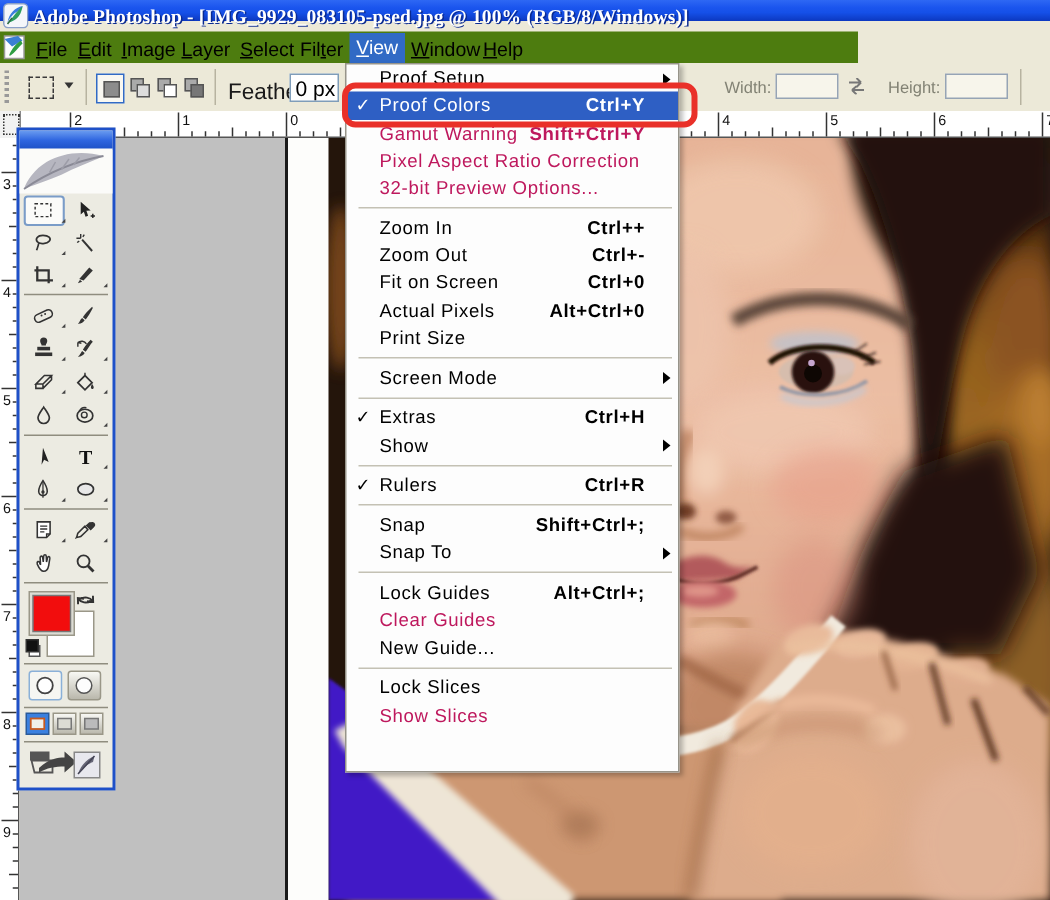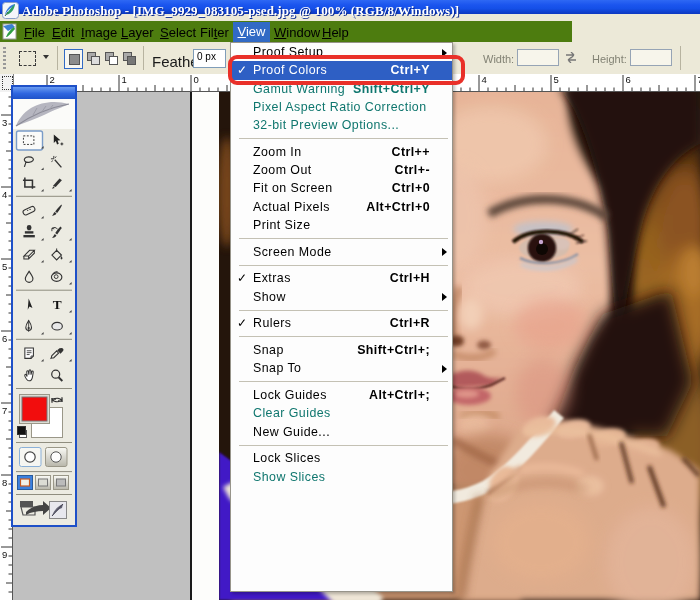--- a/index.html
+++ b/index.html
@@ -24,46 +24,46 @@
 .dashsq{left:2px;top:2px;width:15px;height:13px;border:1.5px dashed #3a3a3a;}
 .dda{left:26px;top:6px;width:0;height:0;border-left:3.5px solid transparent;border-right:3.5px solid transparent;border-top:4.5px solid #333;}
 .vsep{top:4px;width:1px;height:24px;background:#b7b3a0;}
 .modebtn{top:7px;width:17px;height:18px;background:#ece9d8;}
 .modebtn.sel{background:#f8f7f1;border:1px solid #316ac5;}
 .sq1{position:absolute;left:4px;top:4px;width:9px;height:9px;background:#8c8c8c;border:1px solid #555;}
 .sq2{position:absolute;left:3px;top:3px;width:7px;height:7px;border:1px solid #555;background:#aaa;}
 .sq3{position:absolute;left:7px;top:7px;width:7px;height:7px;border:1px solid #555;background:#ddd;}
 #feather-lab{left:152px;top:11px;font-size:15px;color:#1a1a1a;}
 #feather-box{left:193px;top:7px;width:28px;height:16px;background:#fff;border:1px solid #7f9db9;
-  font-size:10px;padding:1px 0 0 3px;}
+  font-size:14px;padding:1px 0 0 3px;}
 .optlab{top:11px;font-size:11px;color:#828274;}
 .optbox{top:7px;width:40px;height:15px;background:#f7f5eb;border:1px solid #96a4b5;}
 
 #corner{left:0;top:74px;width:13px;height:18px;background:#f2f2f2;border-right:1px solid #888;border-bottom:1px solid #888;}
 #corner .dot{left:2px;top:2px;width:9px;height:12px;border:1px dotted #333;}
 #hruler{left:13px;top:74px;width:687px;height:18px;}
 #vruler{left:0;top:92px;width:13px;height:508px;}
 
 #workspace{left:13px;top:92px;width:687px;height:508px;background:#c0c0c0;}
 #canvasborder{left:190px;top:92px;width:2px;height:508px;background:#1a1a1a;}
 
 #toolbox{left:11px;top:85px;width:66px;height:442px;background:#ecebe2;
   border:2px solid #1e50c8;box-sizing:border-box;}
 #tb-title{left:0;top:0;width:62px;height:13px;background:linear-gradient(180deg,#6a9cf0 0%,#2f66e0 50%,#1c4fc4 100%);}
 #tb-feather{left:0;top:12px;width:62px;height:30px;background:#fbfbf9;}
 
-#viewmenu{left:230px;top:42px;width:223px;height:550px;background:#fdfdfd;
+#viewmenu{left:230px;top:42px;width:223px;height:473px;background:#fdfdfd;
   border:1px solid #97948a;box-sizing:border-box;box-shadow:2px 2px 3px rgba(0,0,0,0.25);
   font-size:12.4px;letter-spacing:0.45px;color:#000;}
 .vm{position:relative;height:18.3px;line-height:18px;padding-left:22px;white-space:nowrap;}
 .vm .sc{position:absolute;right:22px;top:0;font-weight:bold;}
 .vm .chk{position:absolute;left:6px;top:0;font-size:12px;}
 .vm .sub{position:absolute;right:5px;top:5.5px;width:0;height:0;
   border-top:4px solid transparent;border-bottom:4px solid transparent;border-left:5px solid #000;}
-.vm.dis{color:#0f766e;}
+.vm.dis{color:#be185d;}
 .vm.hl{background:#2e5fc4;color:#fff;}
 .vmsep{height:1px;background:#c4c1b4;margin:3.7px 4px 3.7px 8px;}
 
 #redrect{left:227.5px;top:55px;width:237px;height:30px;border:4.8px solid #e93029;
   border-radius:9px;box-sizing:border-box;}
 </style>
 </head>
 <body>
 <div id="titlebar" class="abs">
   <svg class="abs" style="left:2px;top:2px" width="17" height="17" viewBox="0 0 17 17">

